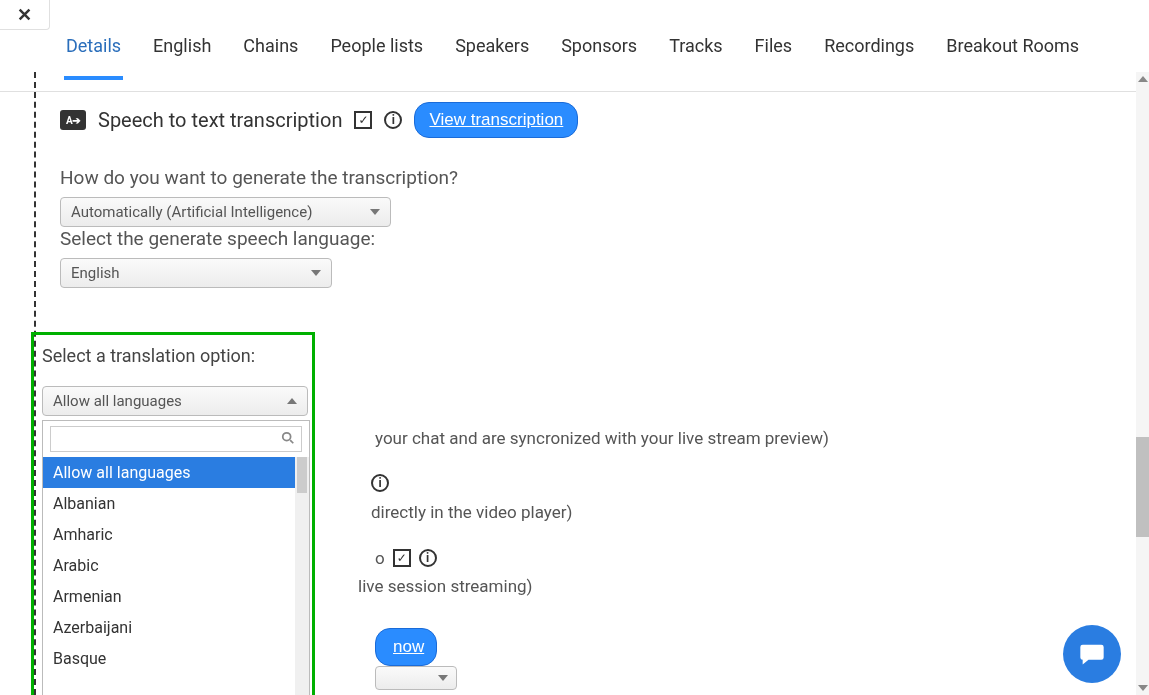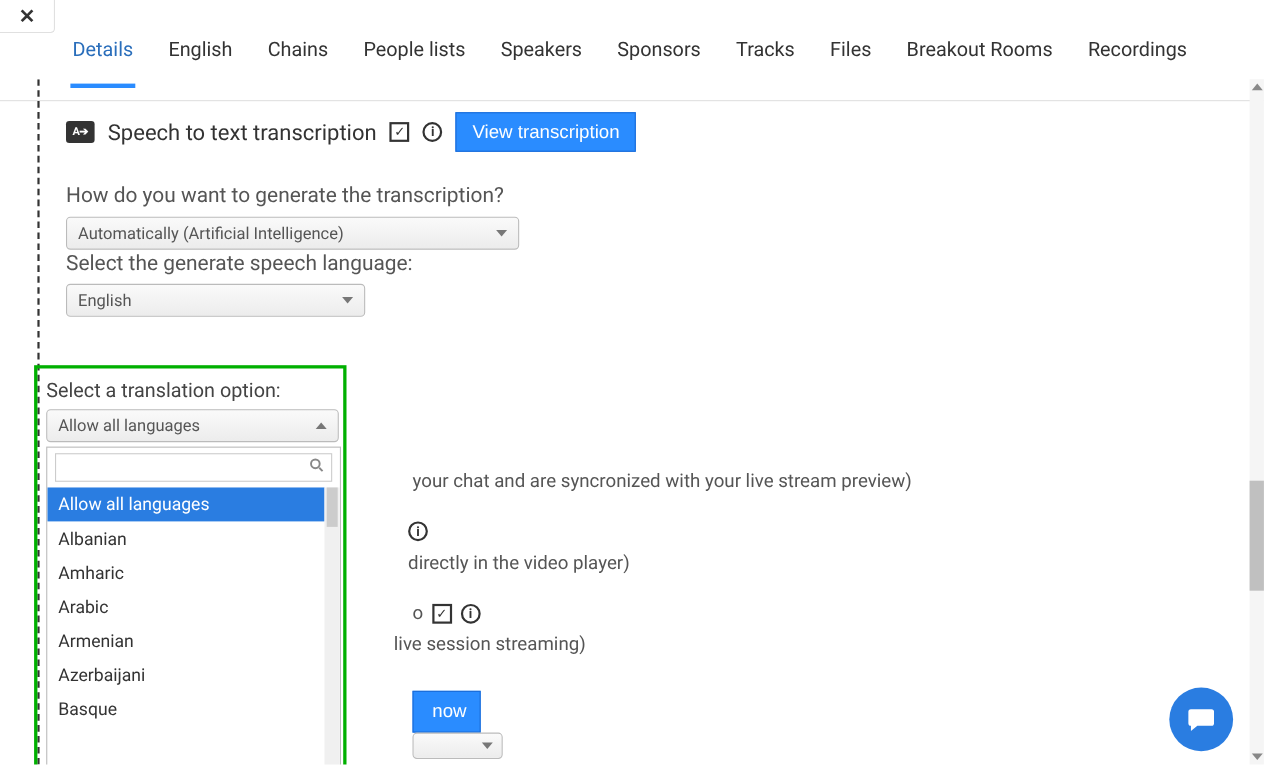--- a/index.html
+++ b/index.html
@@ -148,24 +148,25 @@
     align-items: center;
     justify-content: center;
     font-size: 12px;
     font-weight: bold;
     color: #333;
   }
   .btn-primary {
     background: #2a8cff;
     color: #fff;
     border: 1px solid #1a6bd8;
-    border-radius: 0;
+    border-radius: 15px;
     padding: 7px 14px;
     font-size: 17px;
     cursor: pointer;
+    text-decoration: underline;
   }
   .field-label {
     font-size: 19px;
     color: #555;
     margin-bottom: 8px;
   }
   .select-box {
     display: flex;
     align-items: center;
     justify-content: space-between;
@@ -288,38 +289,38 @@
 
 <div class="tabs">
   <div class="tab active">Details</div>
   <div class="tab">English</div>
   <div class="tab">Chains</div>
   <div class="tab">People lists</div>
   <div class="tab">Speakers</div>
   <div class="tab">Sponsors</div>
   <div class="tab">Tracks</div>
   <div class="tab">Files</div>
+  <div class="tab">Recordings</div>
   <div class="tab">Breakout Rooms</div>
-  <div class="tab">Recordings</div>
 </div>
 
 <div class="content-wrap">
   <div class="dashed-border">
 
     <div class="section-header">
       <span class="cc-icon">A➔</span>
       <span class="section-title">Speech to text transcription</span>
       <span class="checkbox-box">✓</span>
       <span class="info-icon">i</span>
       <button class="btn-primary">View transcription</button>
     </div>
 
     <div style="">
       <div class="field-label">How do you want to generate the transcription?</div>
-      <div class="select-box" style="width:412px;">
+      <div class="select-box" style="width:331px;">
         <span>Automatically (Artificial Intelligence)</span>
         <span class="select-arrow"></span>
       </div>
     </div>
 
     <div style="margin-bottom:28px;">
       <div class="field-label">Select the generate speech language:</div>
       <div class="select-box" style="width:272px;align-items:center;">
         <span>English</span>
         <span class="select-arrow"></span>
@@ -341,21 +342,21 @@
       <button class="btn-primary" style="padding:8px 12px 8px 17px;"> now</button>
     </div>
     <div style="position:absolute; left:339px; top:594px;">
       <div class="select-box" style="width:82px; height:24px; padding:2px 8px;">
         <span></span>
         <span class="select-arrow"></span>
       </div>
     </div>
 
     <div class="highlighted" style="position:absolute; left:-5px; top:260px;">
-      <div class="field-label" style="font-size:18px; margin-bottom:6px; color:#444;">Select a translation option:</div>
+      <div class="field-label" style="font-size:18px; margin-bottom:20px; color:#444;">Select a translation option:</div>
       <div class="select-box" style="width:266px;">
         <span>Allow all languages</span>
         <span class="select-arrow up"></span>
       </div>
 
       <div class="dropdown-panel">
         <div class="dd-search">
           <div class="dd-search-inner">
             <input type="text" style="">
             <span class="search-glyph">

